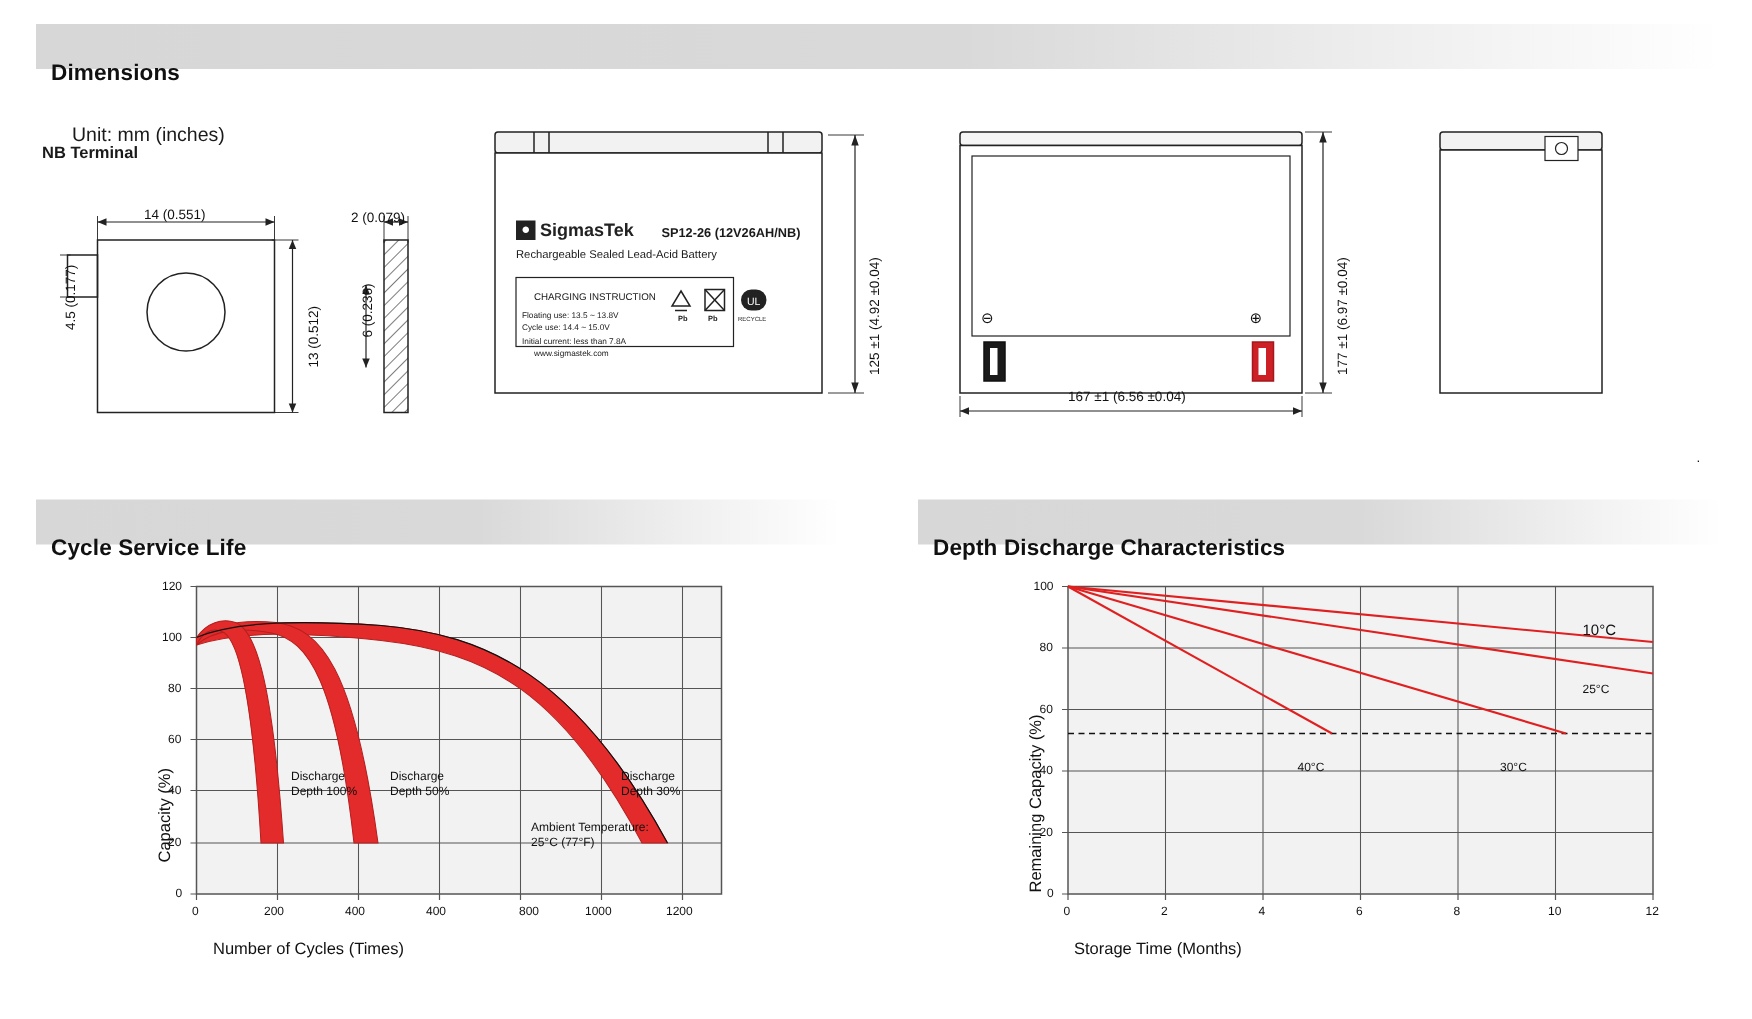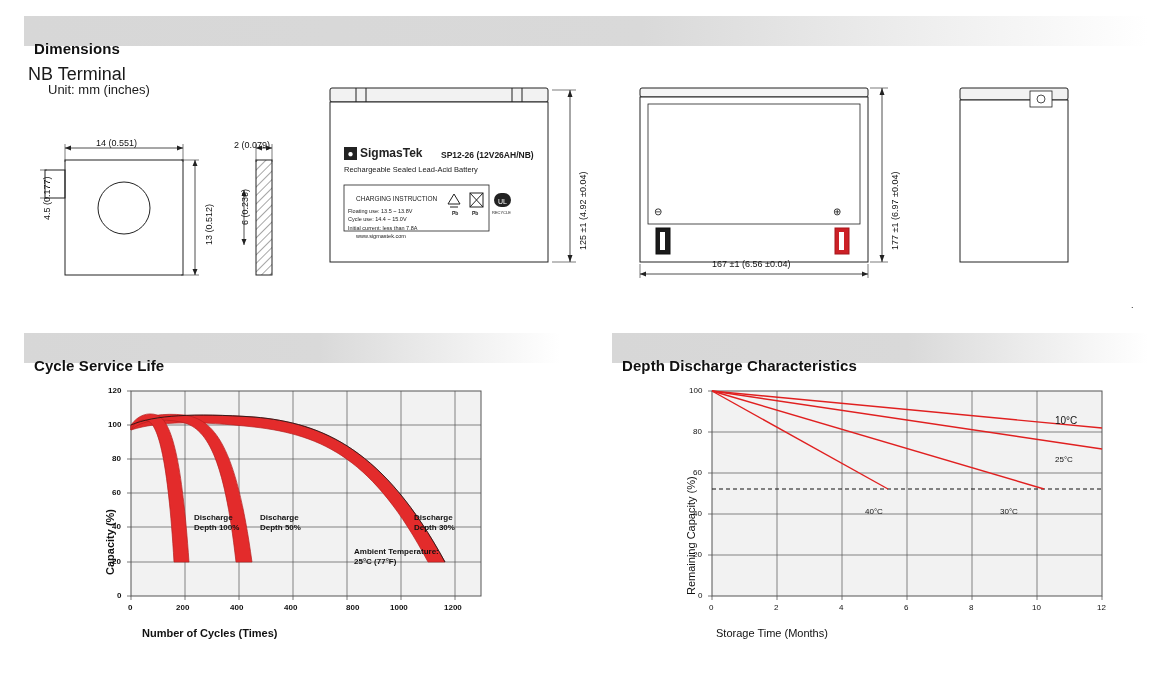--- a/index.html
+++ b/index.html
@@ -29,22 +29,23 @@
     padding-left: 10px;
     letter-spacing: .1px;
     margin-top: 34px;
   }
   #dimensions-header { left: 24px; top: 16px; width: 1124px; }
   #cycle-header { left: 24px; top: 333px; width: 536px; }
   #self-header  { left: 612px; top: 333px; width: 536px; }
 
   .sub-title {
     position: absolute;
-    font-size: 18px;
-    font-weight: normal;
+    font-size: 11px;
+    font-weight: bold;
+    margin-top: 32px;
   }
   .sub-unit {
     position: absolute;
     font-size: 13px;
   }
 
   .dim-text {
     position: absolute;
     font-size: 9px;
     color: #111;
@@ -222,21 +223,21 @@
   <rect x="10" y="20" width="108" height="162" fill="#ffffff" stroke="#222" stroke-width="1"></rect>
   <rect x="80" y="11" width="22" height="16" fill="#ffffff" stroke="#222" stroke-width="0.8"></rect>
   <circle cx="91" cy="19" r="4" fill="none" stroke="#222" stroke-width="0.8"></circle>
 </svg>
 <div class="dim-text" style="left:1131px; top:300px; font-size:9px;">.</div>
 
 <div class="section-header" id="cycle-header">
   <span class="title">Cycle Service Life</span>
 </div>
 
-<div style="position:absolute; left:24px; top:375px; width:536px; height:280px;font-weight:bold;">
+<div style="position:absolute; left:24px; top:375px; width:536px; height:280px;">
   <svg width="536" height="280">
 
     <rect x="107" y="16" width="350" height="205" fill="#f2f2f2" stroke="#555" stroke-width="1"></rect>
 
     <g stroke="#555" stroke-width="0.7">
       <line x1="161" y1="16" x2="161" y2="221"></line>
       <line x1="215" y1="16" x2="215" y2="221"></line>
       <line x1="269" y1="16" x2="269" y2="221"></line>
       <line x1="323" y1="16" x2="323" y2="221"></line>
       <line x1="377" y1="16" x2="377" y2="221"></line>

